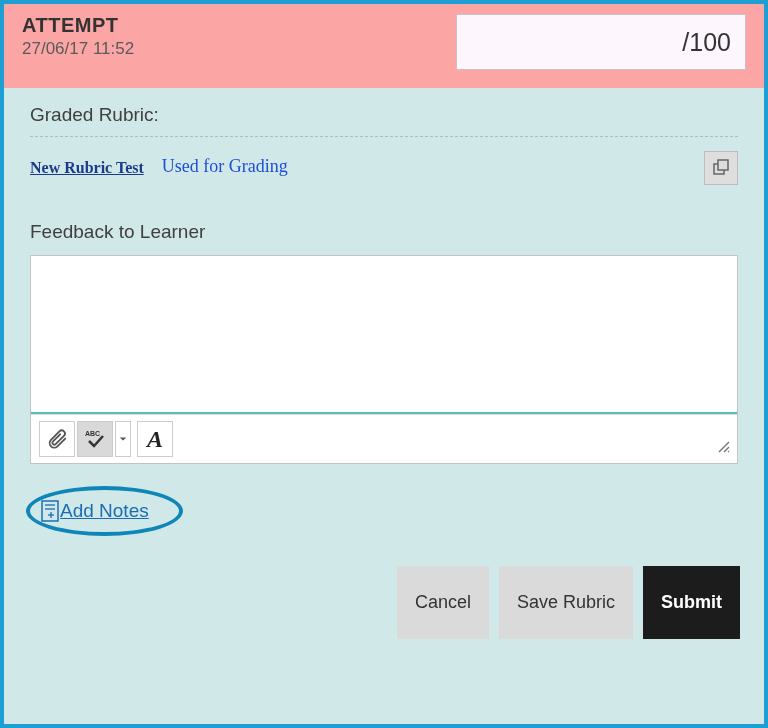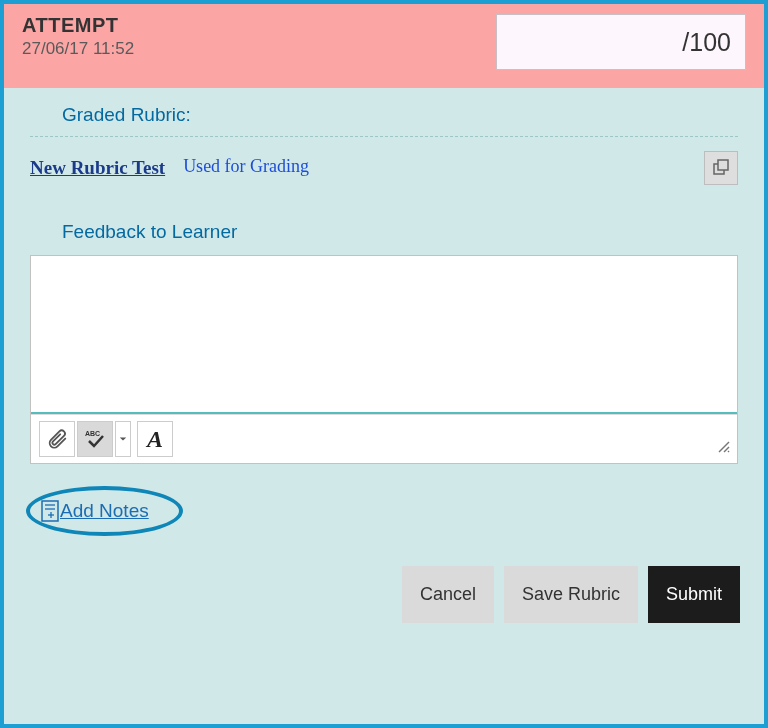--- a/index.html
+++ b/index.html
@@ -30,55 +30,54 @@
       letter-spacing: 0.5px;
     }
     .attempt-date {
       font-size: 17px;
       color: #5a5a5a;
       margin-top: 2px;
     }
     .grade-box {
       background: #fdf6fd;
       border: 1px solid #c7c0c7;
-      width: 250px;
+      width: 290px;
       height: 56px;
       display: flex;
       align-items: center;
       justify-content: flex-end;
       padding-right: 14px;
     }
     .grade-max {
       font-size: 25px;
       color: #333;
     }
     .body-section {
       padding: 16px 26px 0 26px;
     }
     .section-label {
       font-size: 19px;
-      color: #0369a1;
+      color: #404040;
       margin-bottom: 10px;
-      margin-left: 32px;
     }
     .dashed-hr {
       border: none;
       border-top: 1px dashed #9dc7c7;
       margin-bottom: 14px;
     }
     .rubric-row {
       display: flex;
       align-items: center;
       gap: 18px;
       margin-bottom: 36px;
     }
     .rubric-link {
       color: #1b3b8a;
       font-weight: bold;
-      font-size: 19px;
+      font-size: 16px;
       text-decoration: underline;
       cursor: pointer;
       font-family: Georgia, 'Times New Roman', serif;
     }
     .rubric-status {
       color: #1d4ed8;
       font-size: 18px;
       font-family: Georgia, 'Times New Roman', serif;
       position: relative;
       top: -2px;
@@ -162,28 +161,28 @@
       text-decoration: underline;
       font-size: 19px;
     }
     .button-row {
       display: flex;
       justify-content: flex-end;
       gap: 10px;
       padding: 30px 24px 0 0;
     }
     .btn {
-      padding: 18px 18px;
+      padding: 26px 18px;
       font-size: 18px;
       border: none;
       cursor: pointer;
       font-family: inherit;
     }
     .btn-gray { background: #dadada; color: #333; }
-    .btn-black { background: #1c1c1c; color: #fff; }
+    .btn-black { background: #1c1c1c; color: #fff; font-weight: bold; }
   </style>
 </head>
 <body>
 
 <div class="outer">
 
   <div class="attempt-header">
     <div class="attempt-left">
       <div class="attempt-title">ATTEMPT</div>
       <div class="attempt-date">27/06/17 11:52</div>

